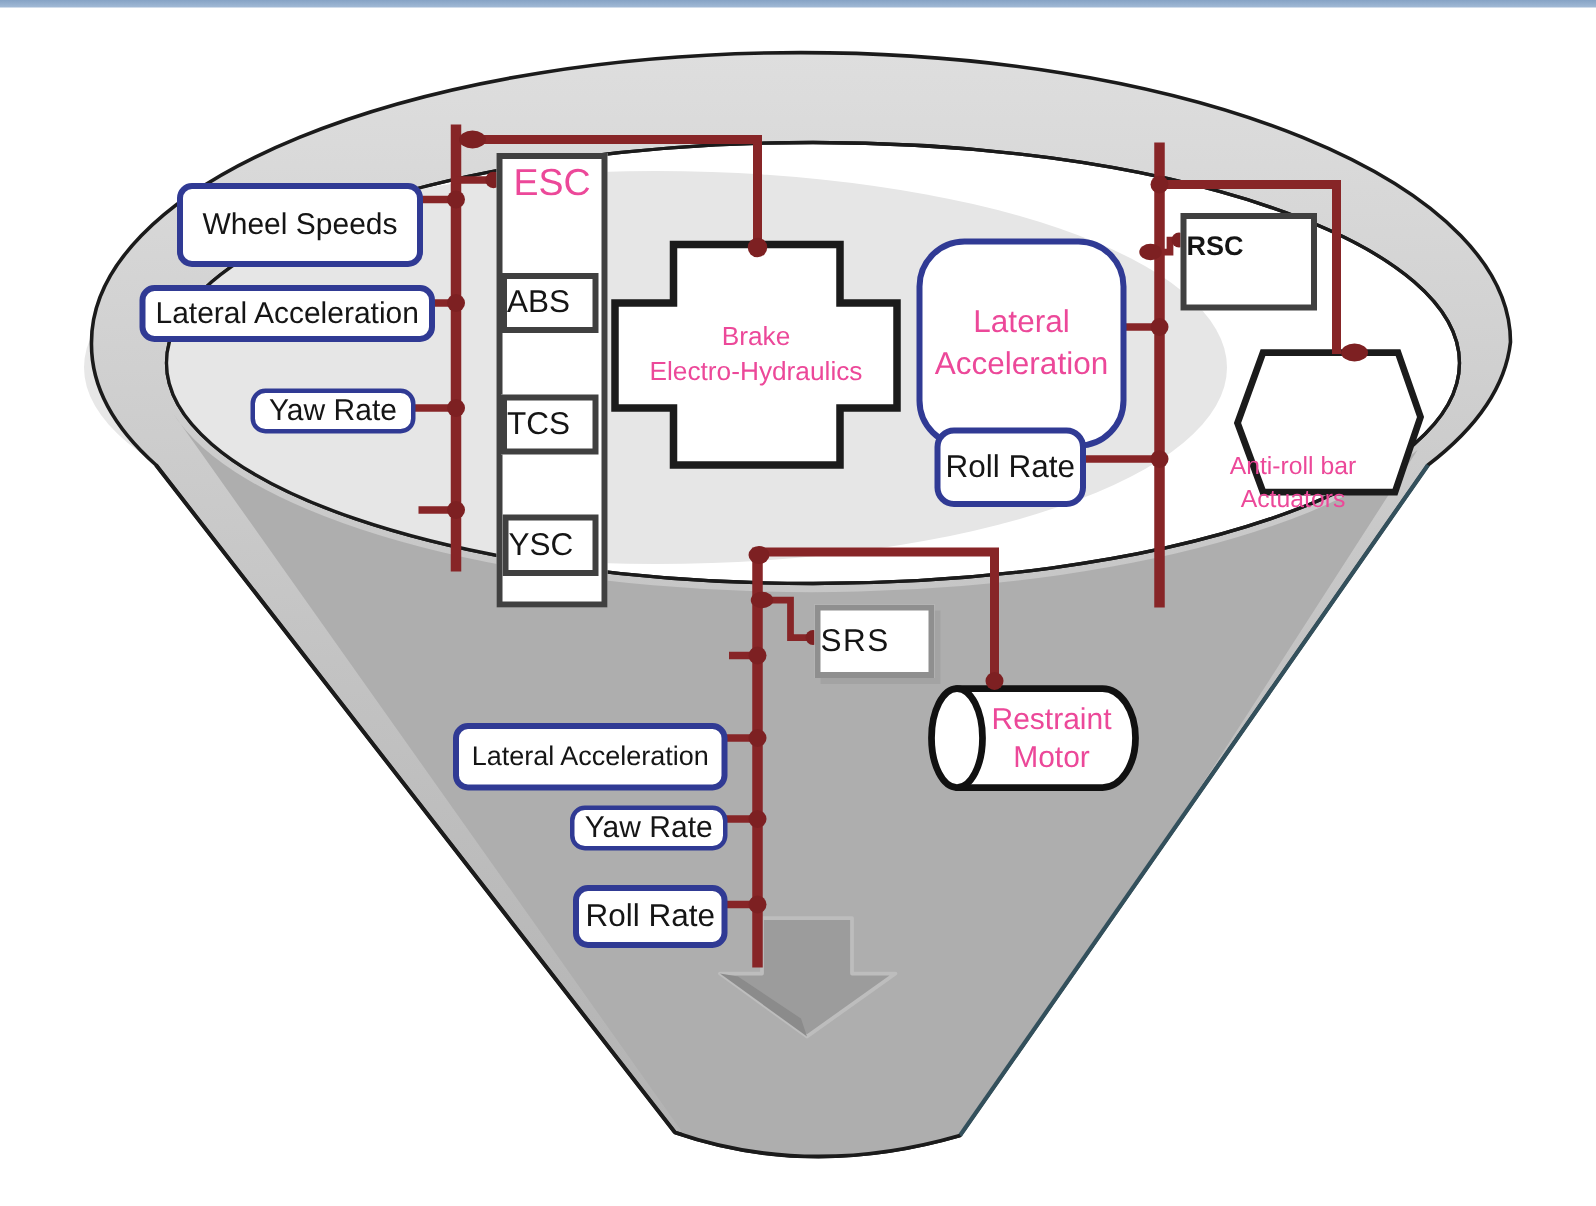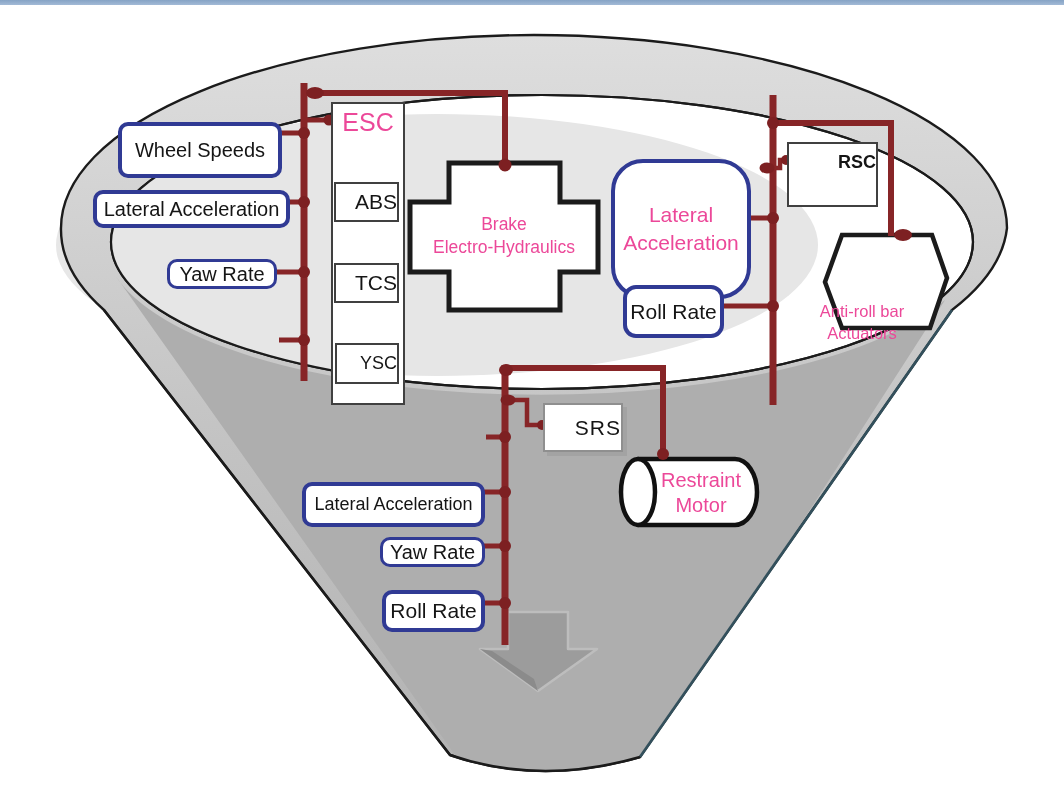--- a/index.html
+++ b/index.html
@@ -16,22 +16,22 @@
   }
   svg{position:absolute;top:0;left:0;}
   .sensor{
     position:absolute;box-sizing:border-box;background:#fff;
     border:4px solid #303a94;border-radius:10px;
     display:flex;align-items:center;justify-content:center;
     font-size:20px;white-space:nowrap;color:#151515;
   }
   .module{
     position:absolute;box-sizing:border-box;background:#fff;
-    border:2px solid #404040;
-    display:flex;align-items:center;justify-content:flex-end;
+    border:4px solid #404040;
+    display:flex;align-items:center;justify-content:flex-start;
     color:#151515;
   }
   .overlay-label{
     position:absolute;text-align:center;white-space:pre-line;
     color:#ec4899;pointer-events:none;
   }
   .bold{font-weight:normal;}
 </style>
 </head>
 <body>
@@ -146,21 +146,21 @@
     </div>
 
   <div class="module" style="left:331px;top:102px;width:74px;height:303px;"></div>
   <div class="overlay-label" style="left:331px;top:108px;width:74px;font-size:25px;">ESC</div>
   <div class="module bold" style="left:334px;top:182px;width:65px;height:40px;font-size:21px;">
       <span>ABS</span>
     </div>
   <div class="module bold" style="left:334px;top:263px;width:65px;height:40px;font-size:21px;">
       <span>TCS</span>
     </div>
-  <div class="module bold" style="left:335px;top:343px;width:64px;height:41px;font-size:18px;">
+  <div class="module bold" style="left:335px;top:343px;width:64px;height:41px;font-size:21px;">
       <span>YSC</span>
     </div>
 
   <div class="overlay-label" style="left:408px;top:213px;width:192px;font-size:17.5px;line-height:1.3;">Brake
 Electro-Hydraulics</div>
 
   <div class="sensor" style="left:611px;top:159px;width:140px;height:140px;border-radius:32px;">
       <span class="overlay-label" style="position:static;font-size:21px;line-height:1.35;">Lateral
 Acceleration</span>
     </div>

